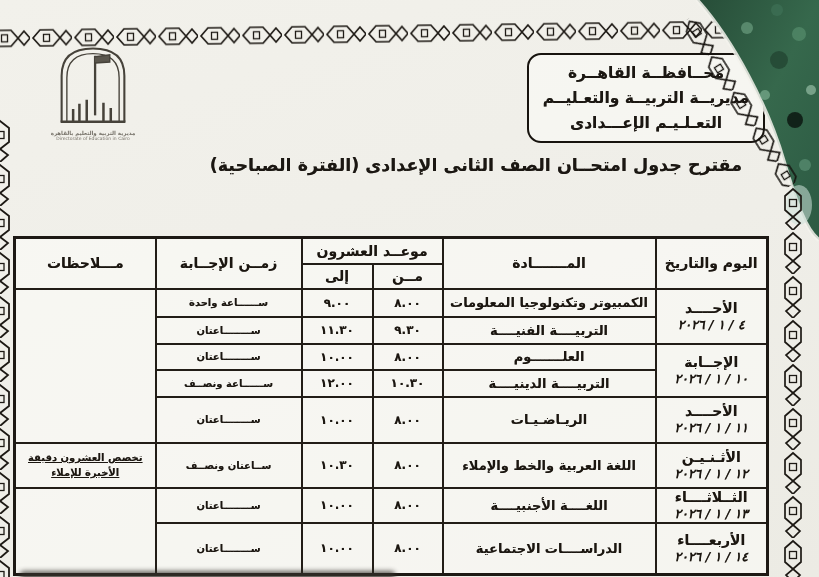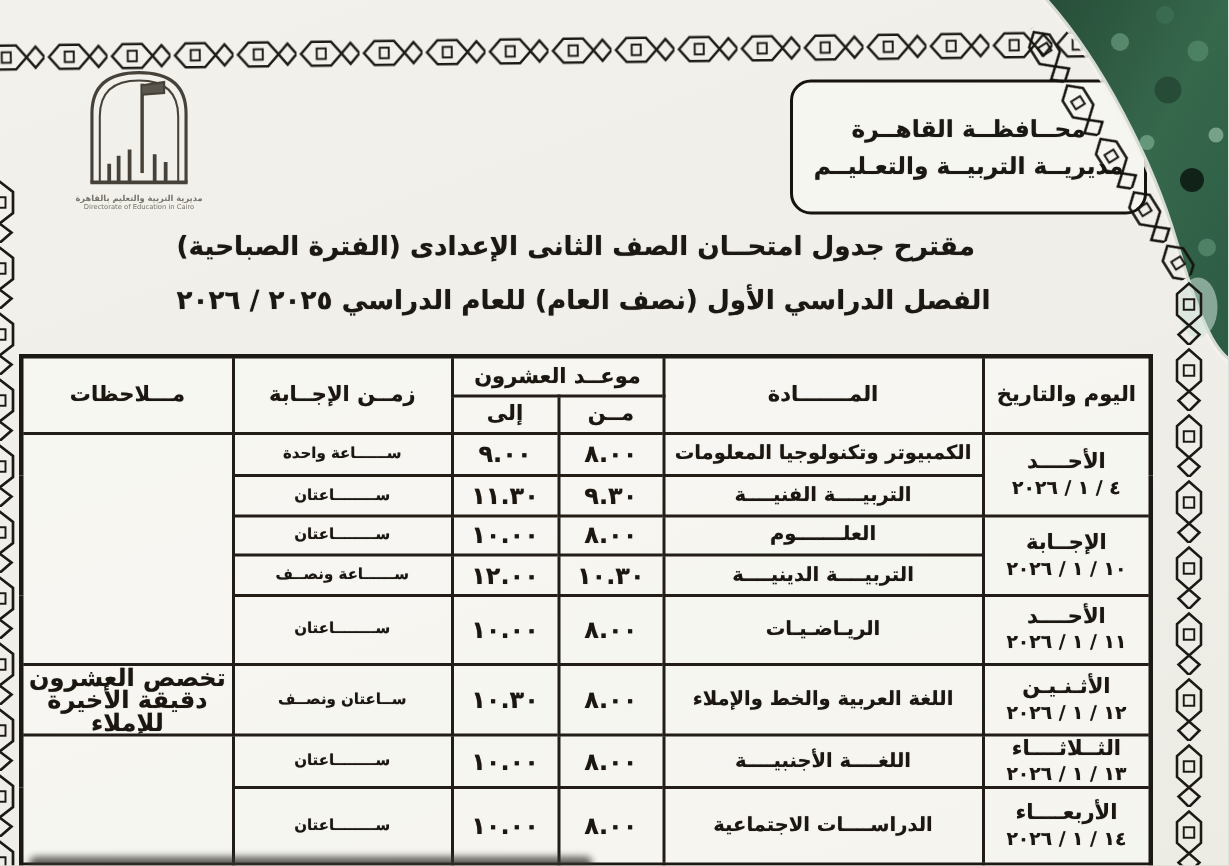--- a/index.html
+++ b/index.html
@@ -31,46 +31,46 @@
     background:rgba(252,252,248,.55);
     display:flex;flex-direction:column;justify-content:center;align-items:center;
     row-gap:3px;
     font-weight:700;font-size:15.5px;letter-spacing:.5px;
     text-shadow:0 0 .6px rgba(27,23,18,.55);
   }
   .office-box .line{line-height:22px;white-space:nowrap;}
   
   .titles{
     position:absolute;left:118px;top:148px;width:624px;z-index:2;
-    text-align:left;font-weight:700;font-size:17.5px;
+    text-align:right;font-weight:700;font-size:17.5px;
     text-shadow:0 0 .6px rgba(27,23,18,.6);
   }
   .titles .t1{line-height:34px;}
   .titles .t2{line-height:38px;}
   
   table.exam{
     position:absolute;left:13px;top:236px;z-index:2;
     width:753px;border-collapse:collapse;table-layout:fixed;
     direction:rtl;background:rgba(253,253,249,.55);
     border:3px solid #1d1914;
   }
   table.exam th,table.exam td{
     border:2px solid #221d17;
     font-weight:700;text-align:center;vertical-align:middle;
     padding:0 2px;color:#1b1610;
     text-shadow:0 0 .5px rgba(27,22,16,.5);
     overflow:hidden;
   }
   table.exam th{font-size:14px;}
   td.subject-cell{font-size:13px;margin-top:16px;}
-  td.time-cell{font-size:16px;letter-spacing:1px;}
+  td.time-cell{font-size:12px;letter-spacing:1px;}
   td.duration-cell{font-size:10px;}
   td.day-cell{font-size:14px;line-height:17px;}
-  td.day-cell .date{font-size:12.5px;letter-spacing:1px;line-height:16px;}
-  td.note-text-cell{font-size:16px;line-height:15px;padding:0 8px;}
+  td.day-cell .date{font-size:12.5px;letter-spacing:1px;line-height:16px;font-style:italic;}
+  td.note-text-cell{font-size:10px;line-height:15px;padding:0 8px;text-decoration:underline;}
   
   .smudge{
     position:absolute;left:20px;bottom:-4px;width:375px;height:10px;z-index:6;
     background:#35322c;filter:blur(2.5px);opacity:.75;border-radius:4px;
   }
 </style>
 </head>
 <body>
 
 <div class="sheet">
@@ -121,25 +121,25 @@
     </svg>
     <div class="logo-captions">
       <div class="logo-cap-ar">مديرية التربية والتعليم بالقاهرة</div>
       <div class="logo-cap-en">Directorate of Education in Cairo</div>
     </div>
   </div>
 
   <div class="office-box">
     <div class="line">محــافظــة القاهــرة</div>
     <div class="line">مديريــة التربيــة والتعـليــم</div>
+    <div class="line">التعـلـيـم الإعـــدادى</div>
   </div>
 
   <div class="titles">
     <div class="t1">مقترح جدول امتحــان الصف الثانى الإعدادى (الفترة الصباحية)</div>
-    <div class="t2">الفصل الدراسي الأول (نصف العام) للعام الدراسي ٢٠٢٥ / ٢٠٢٦</div>
   </div>
 
   <table class="exam">
     <colgroup>
       <col style="width:112px">
         <col style="width:213px">
         <col style="width:70px">
       <col style="width:71px">
         <col style="width:146px">
         <col style="width:141px">

